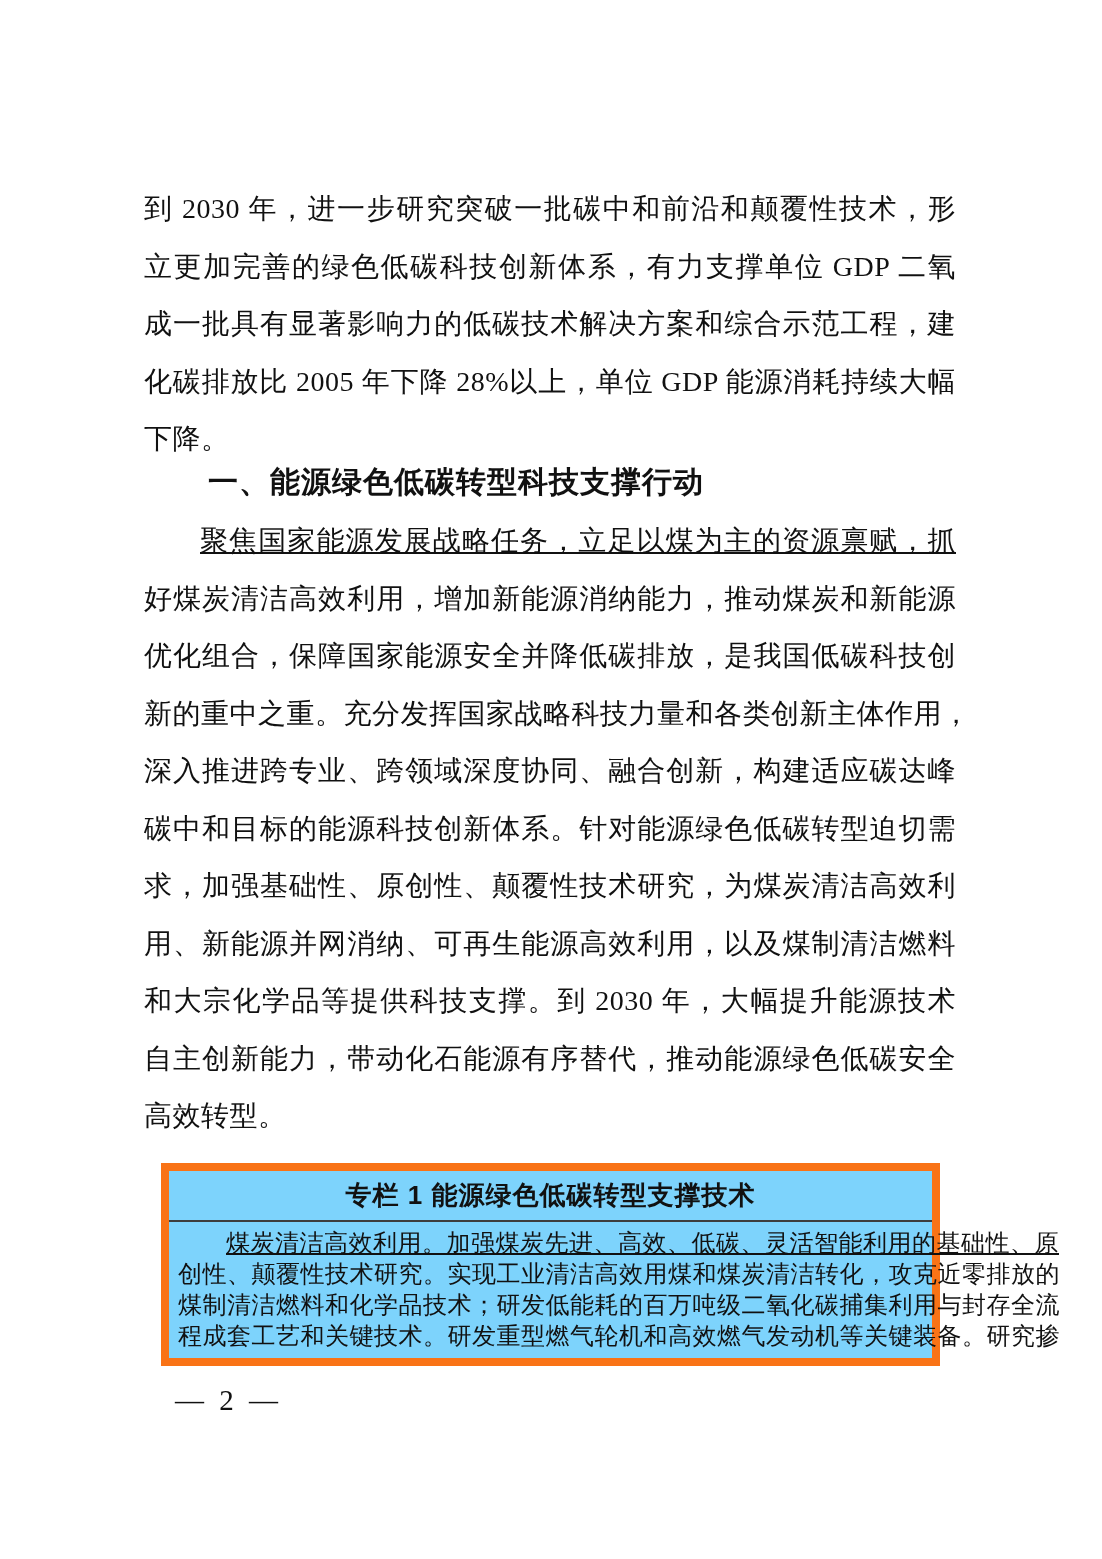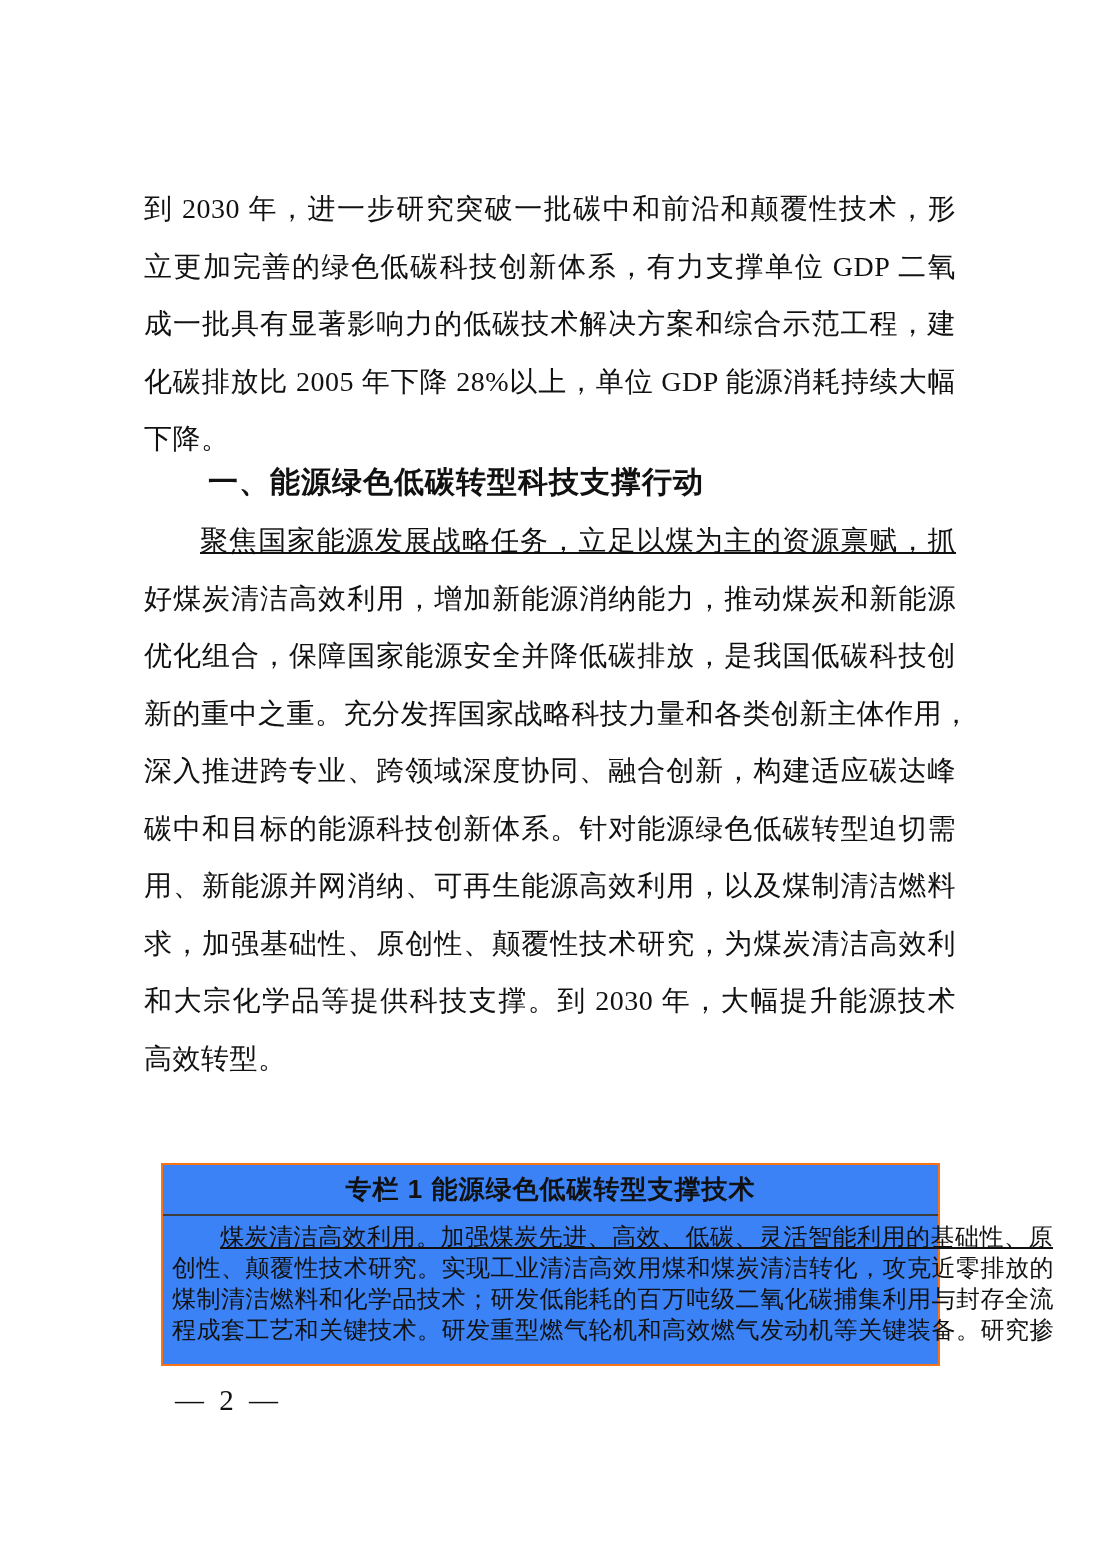--- a/index.html
+++ b/index.html
@@ -50,22 +50,22 @@
   }
 
   
   .column-box {
     position: absolute;
     left: 161px;
     top: 1163px;
     width: 779px;
     height: 203px;
     box-sizing: border-box;
-    border: 2px solid #f97316;
-    background: #3b82f6;
+    border: 8px solid #f97316;
+    background: #7dd3fc;
   }
   .column-box-header {
     height: 49px;
     line-height: 49px;
     border-bottom: 2px solid #3d3d3d;
     text-align: center;
     font-family: "Liberation Sans", "DejaVu Sans", sans-serif;
     font-weight: 700;
     font-size: 26px;
     letter-spacing: 1px;
@@ -103,23 +103,24 @@
 
   <h2 class="heading">一、能源绿色低碳转型科技支撑行动</h2>
 
   <div class="para para-2">
       <div class="line indent">聚焦国家能源发展战略任务，立足以煤为主的资源禀赋，抓</div>
       <div class="line">好煤炭清洁高效利用，增加新能源消纳能力，推动煤炭和新能源</div>
       <div class="line">优化组合，保障国家能源安全并降低碳排放，是我国低碳科技创</div>
       <div class="line">新的重中之重。充分发挥国家战略科技力量和各类创新主体作用，</div>
       <div class="line">深入推进跨专业、跨领域深度协同、融合创新，构建适应碳达峰</div>
       <div class="line">碳中和目标的能源科技创新体系。针对能源绿色低碳转型迫切需</div>
+      <div class="line">求，加强基础性、原创性、颠覆性技术研究，为煤炭清洁高效利</div>
       <div class="line">用、新能源并网消纳、可再生能源高效利用，以及煤制清洁燃料</div>
-      <div class="line">求，加强基础性、原创性、颠覆性技术研究，为煤炭清洁高效利</div>
       <div class="line">和大宗化学品等提供科技支撑。到 2030 年，大幅提升能源技术</div>
+      <div class="line">自主创新能力，带动化石能源有序替代，推动能源绿色低碳安全</div>
       <div class="line no-fill">高效转型。</div>
     </div>
 
   <div class="column-box">
     <div class="column-box-header">专栏 1 能源绿色低碳转型支撑技术</div>
     <div class="column-box-body">
         <div class="line indent">煤炭清洁高效利用。加强煤炭先进、高效、低碳、灵活智能利用的基础性、原</div>
         <div class="line">创性、颠覆性技术研究。实现工业清洁高效用煤和煤炭清洁转化，攻克近零排放的</div>
         <div class="line">煤制清洁燃料和化学品技术；研发低能耗的百万吨级二氧化碳捕集利用与封存全流</div>
         <div class="line">程成套工艺和关键技术。研发重型燃气轮机和高效燃气发动机等关键装备。研究掺</div>

